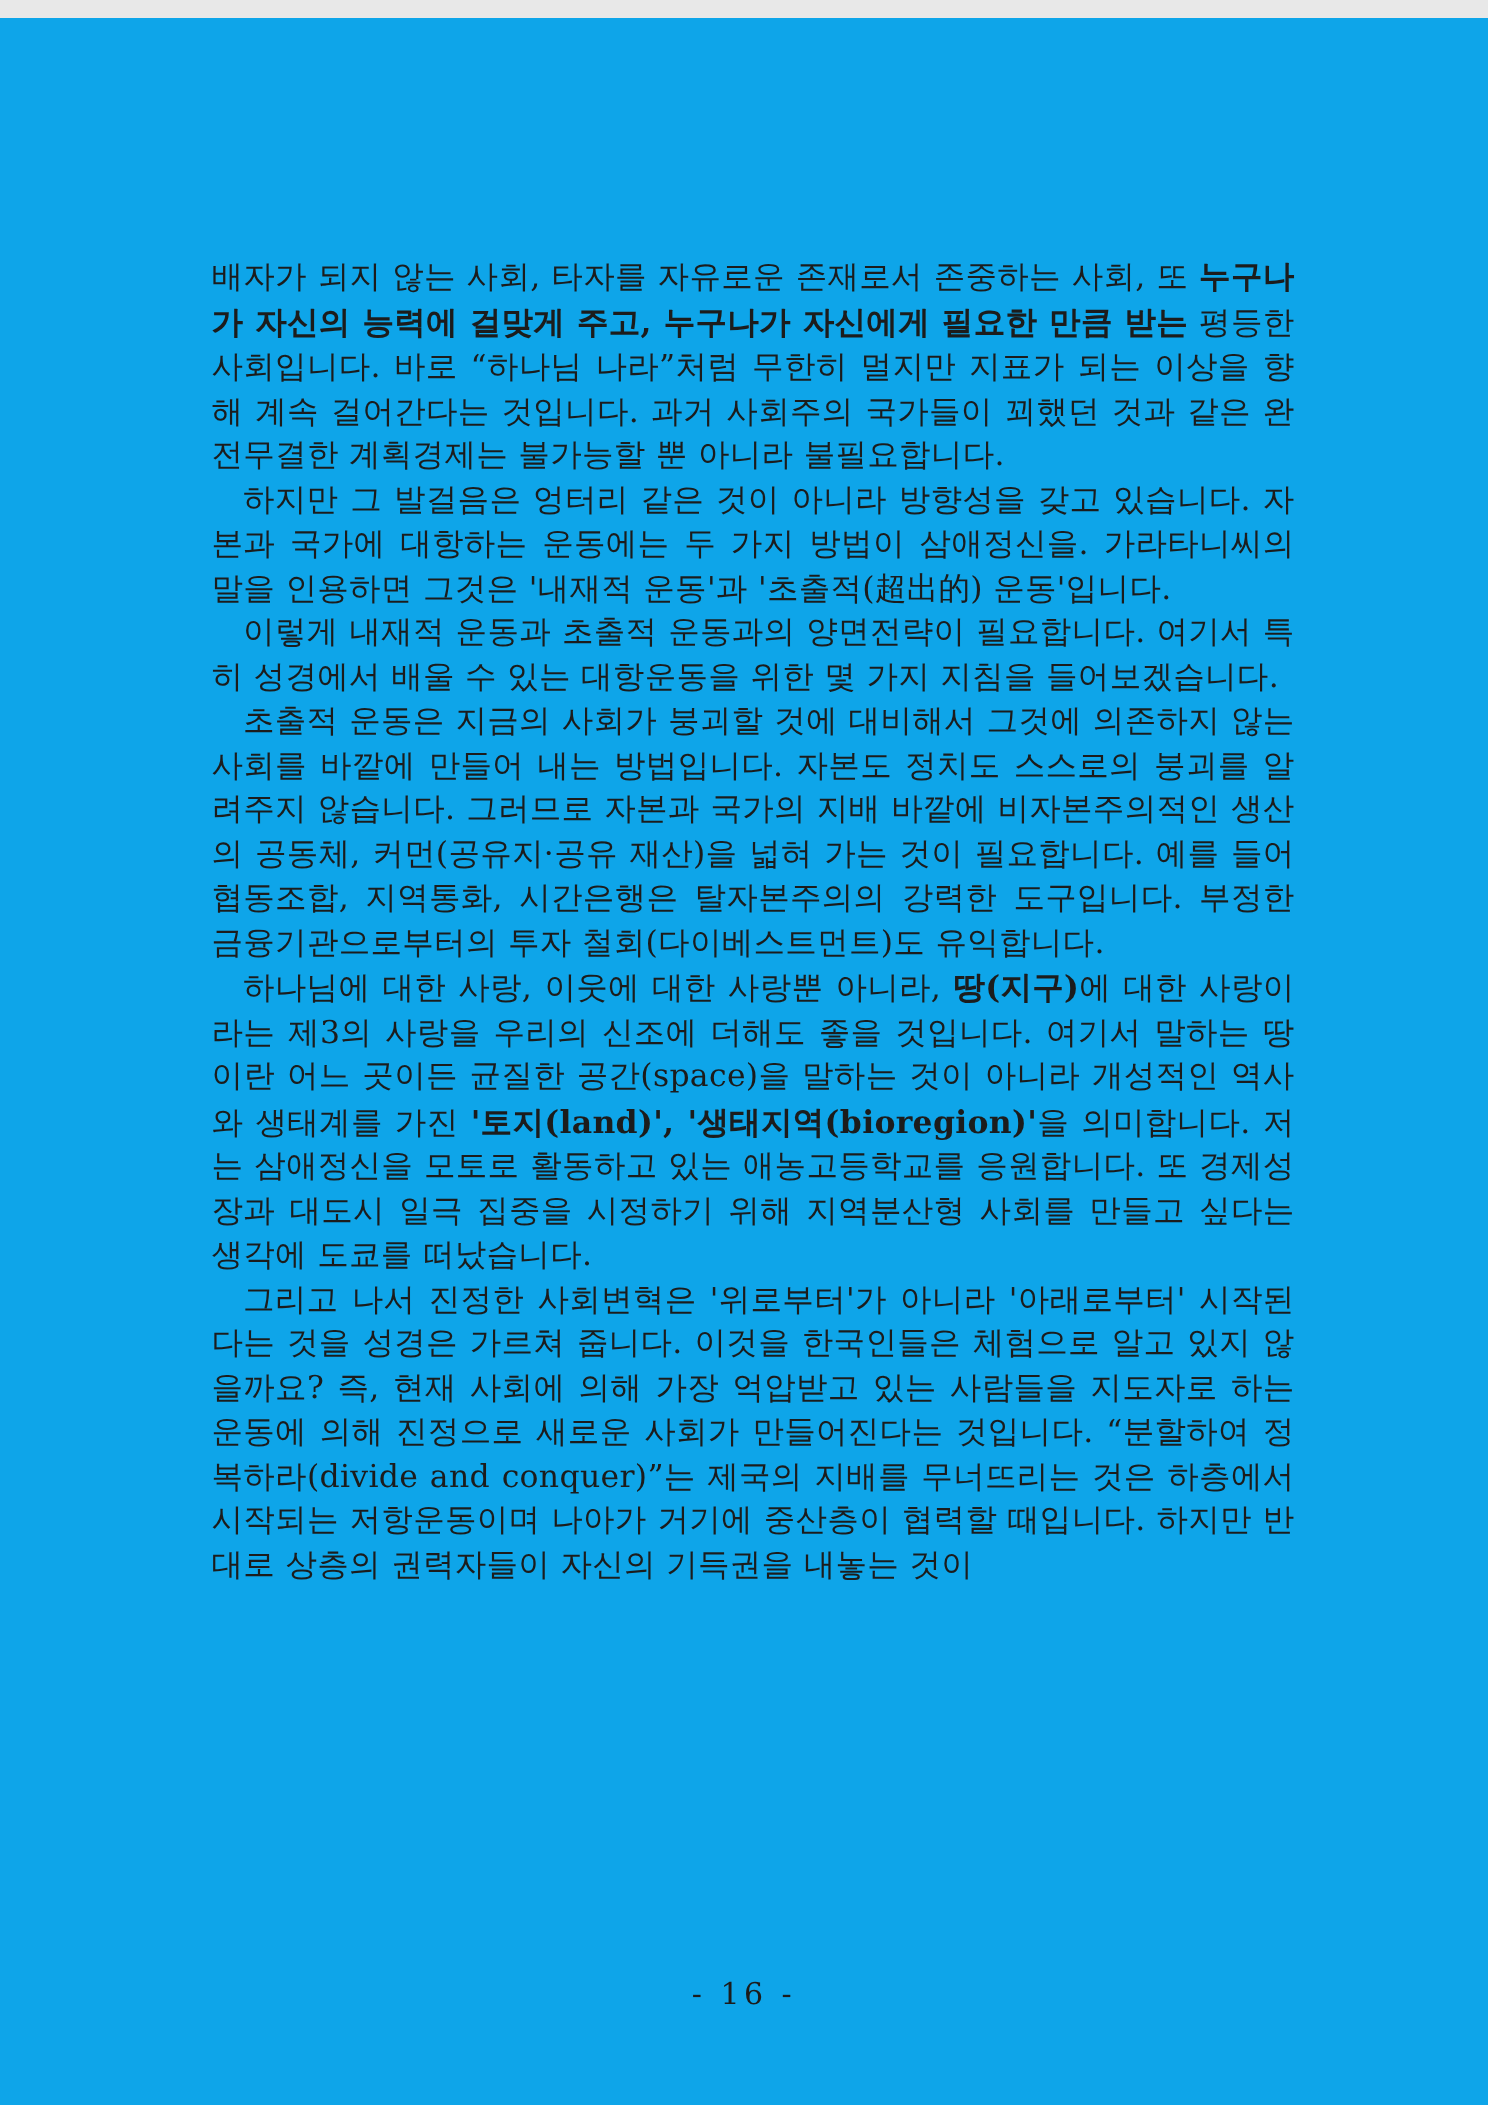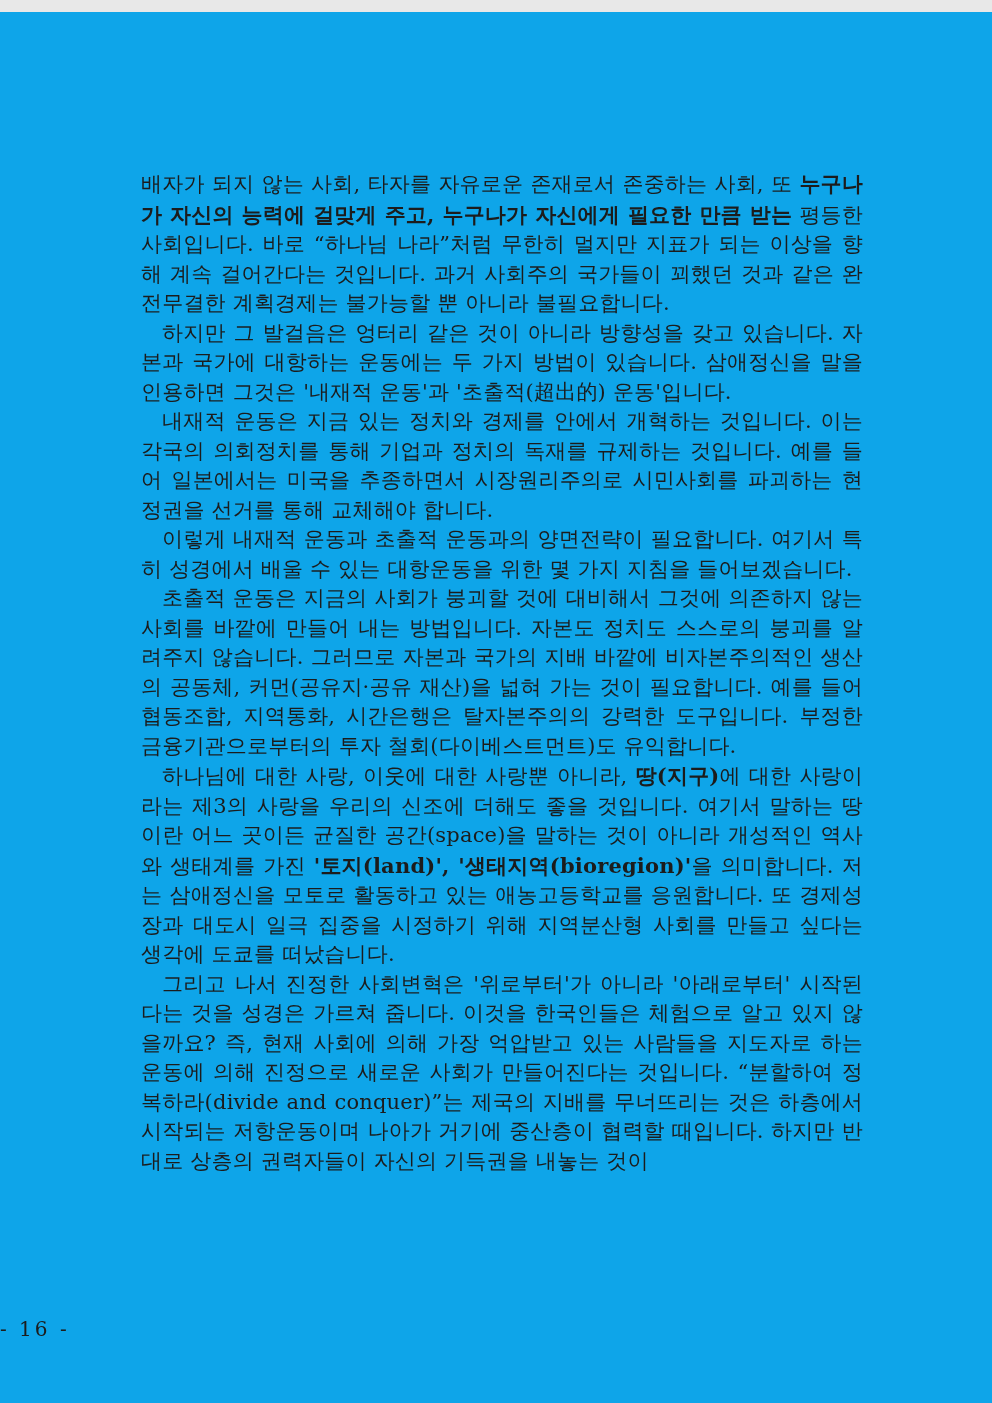--- a/index.html
+++ b/index.html
@@ -35,33 +35,33 @@
     text-indent: 21px;
   }
   .bold {
     font-weight: 700;
   }
   .page-number {
     position: absolute;
     left: 0;
     top: 1305px;
     width: 992px;
+    text-align: center;
     font-size: 20px;
     letter-spacing: 3px;
     color: #1c1c1c;
   }
 </style>
 </head>
 <body>
 
 <div class="page">
   <div class="text-block">
 
   <p class="para"><span class="">배자가 되지 않는 사회, 타자를 자유로운 존재로서 존중하는 사회, 또 </span><span class="bold">누구나가 자신의 능력에 걸맞게 주고, 누구나가 자신에게 필요한 만큼 받는</span><span class=""> 평등한 사회입니다. 바로 “하나님 나라”처럼 무한히 멀지만 지표가 되는 이상을 향해 계속 걸어간다는 것입니다. 과거 사회주의 국가들이 꾀했던 것과 같은 완전무결한 계획경제는 불가능할 뿐 아니라 불필요합니다.</span></p>
-      <p class="para indent"><span class="">하지만 그 발걸음은 엉터리 같은 것이 아니라 방향성을 갖고 있습니다. 자본과 국가에 대항하는 운동에는 두 가지 방법이 있습니다. 삼애정신을 말을 인용하면 그것은 '내재적 운동'과 '초출적(超出的) 운동'입니다.</span></p>
-      <p class="para indent"><span class="">내재적 운동은 지금 있는 정치와 경제를 안에서 개혁하는 것입니다. 이는 각국의 의회정치를 통해 기업과 정치의 독재를 규제하는 것입니다. 예를 들어 일본에서는 미국을 추종하면서 시장원리주의로 시민사회를 파괴하는 현 정권을 선거를 통해 교체해야 합니다.</span></p>
+      <p class="para indent"><span class="">하지만 그 발걸음은 엉터리 같은 것이 아니라 방향성을 갖고 있습니다. 자본과 국가에 대항하는 운동에는 두 가지 방법이 삼애정신을. 가라타니씨의 말을 인용하면 그것은 '내재적 운동'과 '초출적(超出的) 운동'입니다.</span></p>
       <p class="para indent"><span class="">이렇게 내재적 운동과 초출적 운동과의 양면전략이 필요합니다. 여기서 특히 성경에서 배울 수 있는 대항운동을 위한 몇 가지 지침을 들어보겠습니다.</span></p>
       <p class="para indent"><span class="">초출적 운동은 지금의 사회가 붕괴할 것에 대비해서 그것에 의존하지 않는 사회를 바깥에 만들어 내는 방법입니다. 자본도 정치도 스스로의 붕괴를 알려주지 않습니다. 그러므로 자본과 국가의 지배 바깥에 비자본주의적인 생산의 공동체, 커먼(공유지·공유 재산)을 넓혀 가는 것이 필요합니다. 예를 들어 협동조합, 지역통화, 시간은행은 탈자본주의의 강력한 도구입니다. 부정한 금융기관으로부터의 투자 철회(다이베스트먼트)도 유익합니다.</span></p>
       <p class="para indent"><span class="">하나님에 대한 사랑, 이웃에 대한 사랑뿐 아니라, </span><span class="bold">땅(지구)</span><span class="">에 대한 사랑이라는 제3의 사랑을 우리의 신조에 더해도 좋을 것입니다. 여기서 말하는 땅이란 어느 곳이든 균질한 공간(space)을 말하는 것이 아니라 개성적인 역사와 생태계를 가진 </span><span class="bold">'토지(land)', '생태지역(bioregion)'</span><span class="">을 의미합니다. 저는 삼애정신을 모토로 활동하고 있는 애농고등학교를 응원합니다. 또 경제성장과 대도시 일극 집중을 시정하기 위해 지역분산형 사회를 만들고 싶다는 생각에 도쿄를 떠났습니다.</span></p>
       <p class="para indent"><span class="">그리고 나서 진정한 사회변혁은 '위로부터'가 아니라 '아래로부터' 시작된다는 것을 성경은 가르쳐 줍니다. 이것을 한국인들은 체험으로 알고 있지 않을까요? 즉, 현재 사회에 의해 가장 억압받고 있는 사람들을 지도자로 하는 운동에 의해 진정으로 새로운 사회가 만들어진다는 것입니다. “분할하여 정복하라(divide and conquer)”는 제국의 지배를 무너뜨리는 것은 하층에서 시작되는 저항운동이며 나아가 거기에 중산층이 협력할 때입니다. 하지만 반대로 상층의 권력자들이 자신의 기득권을 내놓는 것이</span></p>
     </div>
   <div class="page-number">- 16 -</div>
 </div>
 
 </body></html>

